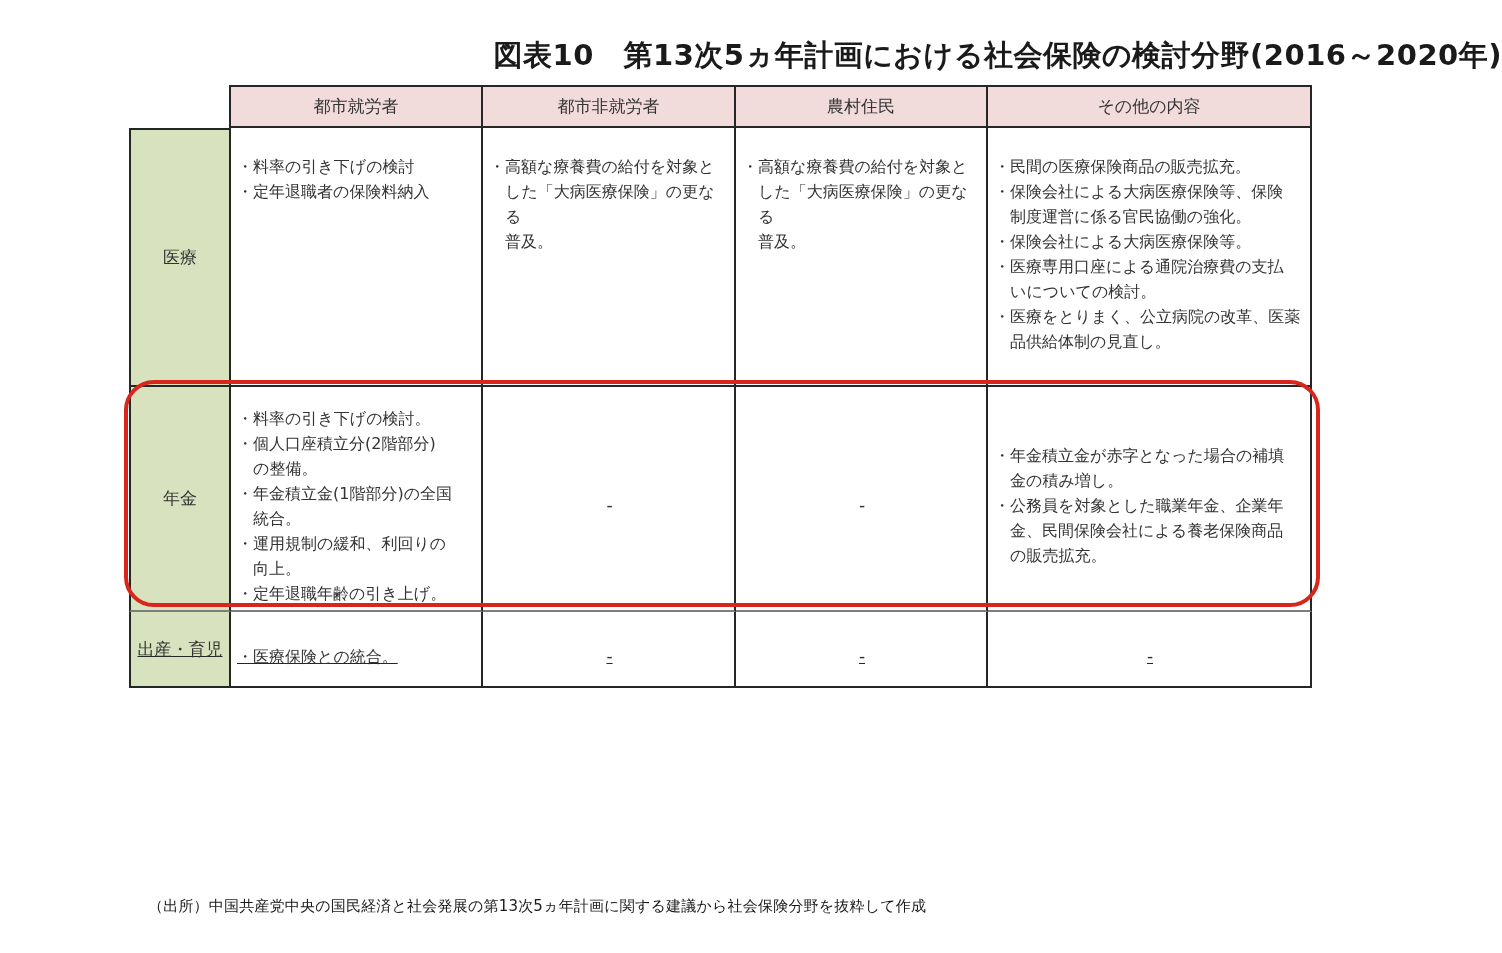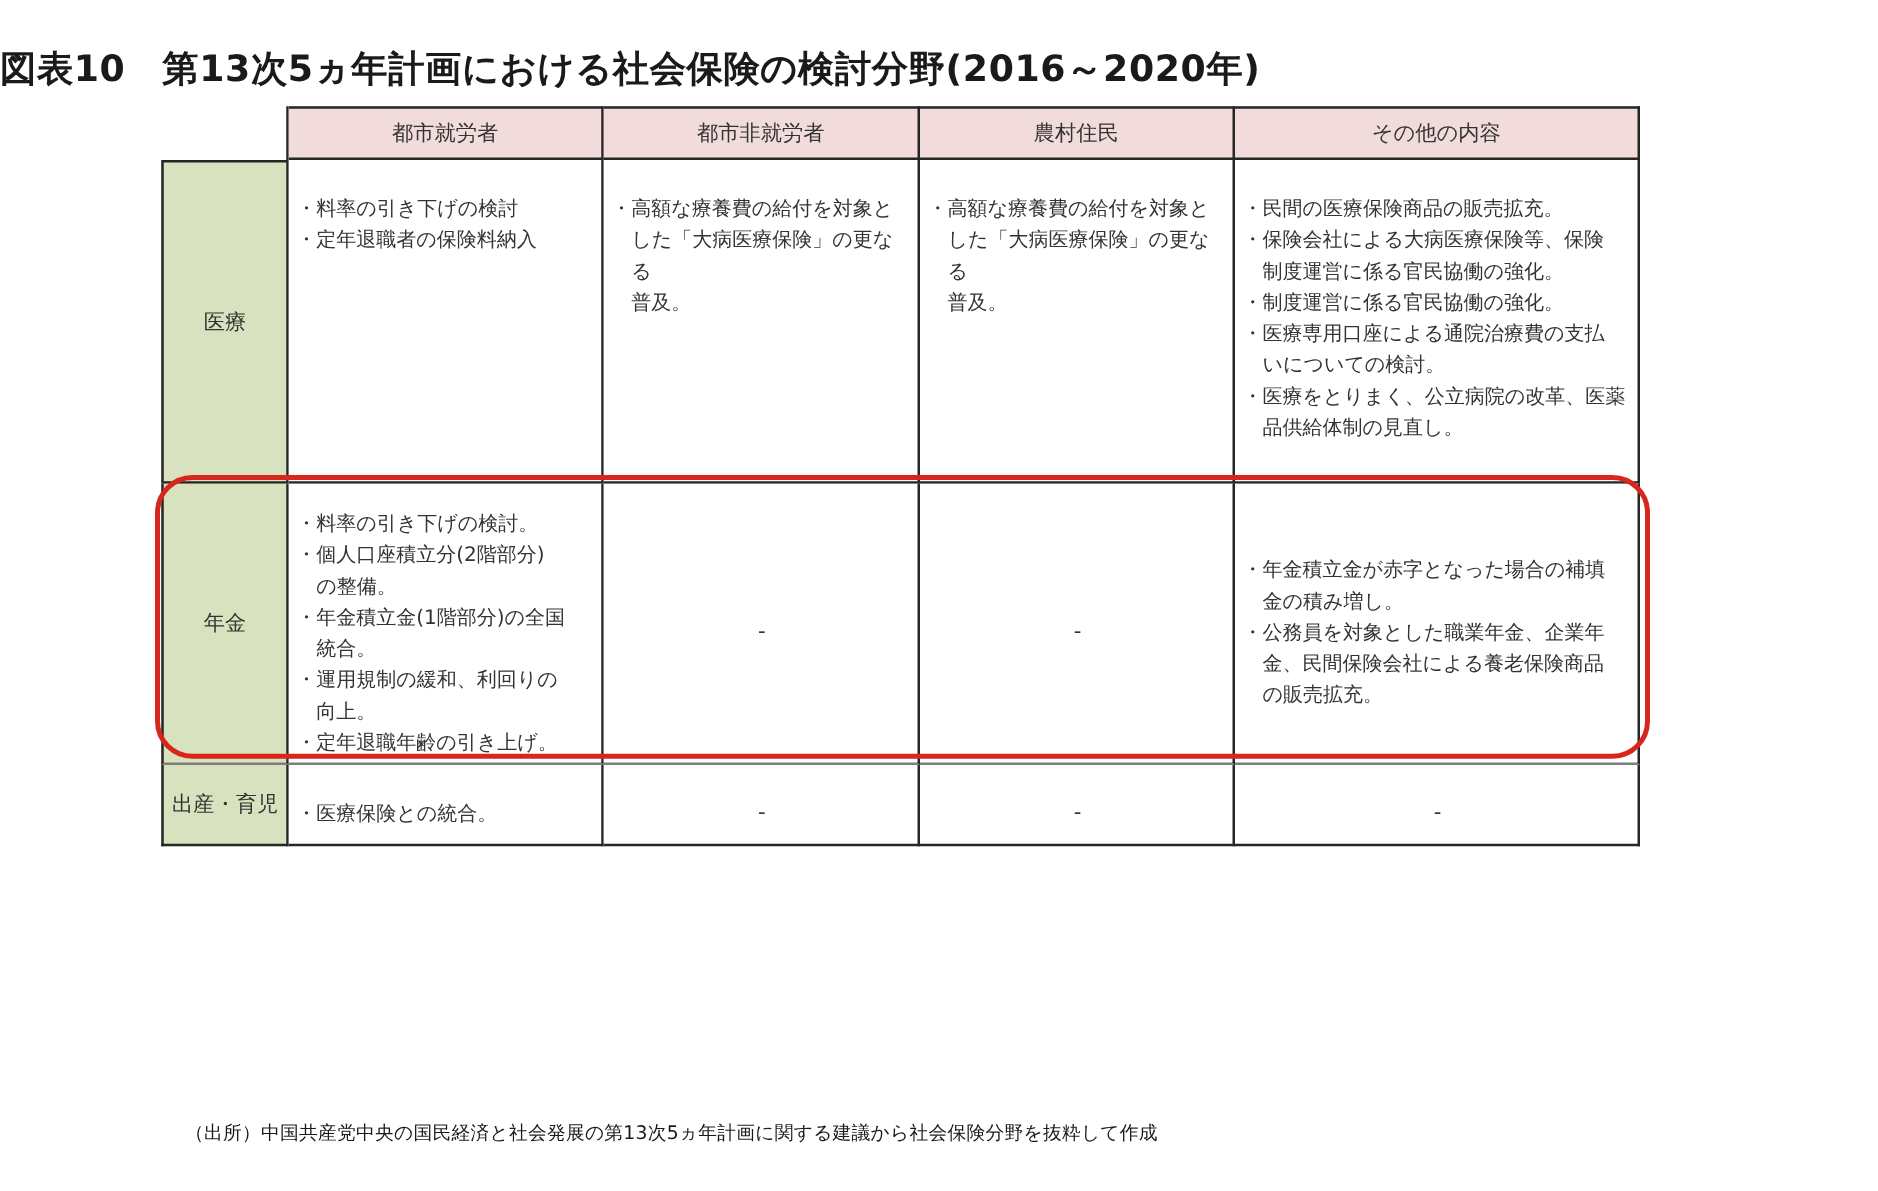--- a/index.html
+++ b/index.html
@@ -9,21 +9,21 @@
     --border-light:#7d7d7d;
     --red:#d8261d;
     --text:#262626;
   }
   html,body{margin:0;padding:0;}
   body{
     width:1502px;height:953px;background:#ffffff;position:relative;
     font-family:"DejaVu Sans","Liberation Sans",sans-serif;color:var(--text);
   }
   .title{
-    position:absolute;top:36px;left:0;width:1502px;text-align:left;
+    position:absolute;top:36px;left:0;width:1502px;text-align:right;
     font-size:29px;font-weight:bold;letter-spacing:0.5px;color:#1a1a1a;
   }
   table.fig{
     position:absolute;left:129px;top:85px;width:1183px;
     border-collapse:separate;border-spacing:0;table-layout:fixed;
   }
   th,td{box-sizing:border-box;margin:0;font-weight:normal;}
   thead tr{height:43px;}
   th.corner{background:#ffffff;border:none;border-right:2px solid var(--border-dark);}
   th.col-header{
@@ -45,21 +45,21 @@
     font-size:16px;line-height:25px;color:#333;
     border-right:2px solid var(--border-dark);
     border-bottom:2px solid var(--border-light);
     padding:16px 4px 2px 6px;
   }
   tbody tr:first-child th.row-header{border-top:2px solid var(--border-dark);}
   tbody tr:nth-child(1) th.row-header, tbody tr:nth-child(1) td{border-bottom-color:var(--border-dark);}
   tbody tr:last-child th.row-header, tbody tr:last-child td{border-bottom:2px solid var(--border-dark);}
   tbody tr:nth-child(1){height:259px;}
   tbody tr:nth-child(2){height:225px;}
-  tbody tr:nth-child(3){height:65px;}
+  tbody tr:nth-child(3){height:76px;text-decoration:underline;}
   tbody tr:nth-child(4){height:63px;}
   tbody tr:nth-child(5){height:62px;}
   tbody tr:nth-child(6){height:65px;}
   tbody tr:nth-child(1) td.content{vertical-align:top;padding-top:26px;}
   td.dash{text-align:center;vertical-align:middle;font-size:17px;}
   .bullet-line{
     white-space:pre-line;
     padding-left:16px;text-indent:-16px;margin:0;
   }
   .highlight{
@@ -108,21 +108,21 @@
         </td>
         <td class="content">
           <div class="bullet-line">・高額な療養費の給付を対象と
 した「大病医療保険」の更なる
 普及。</div>
         </td>
         <td class="content">
           <div class="bullet-line">・民間の医療保険商品の販売拡充。</div>
           <div class="bullet-line">・保険会社による大病医療保険等、保険
 制度運営に係る官民協働の強化。</div>
-          <div class="bullet-line">・制度運営に係る官民協働の強化。</div>
+          <div class="bullet-line">・保険会社による大病医療保険等。</div>
           <div class="bullet-line">・医療専用口座による通院治療費の支払
 いについての検討。</div>
           <div class="bullet-line">・医療をとりまく、公立病院の改革、医薬
 品供給体制の見直し。</div>
         </td>
       </tr>
       <tr>
         <th class="row-header">年金</th>
         <td class="content">
           <div class="bullet-line">・料率の引き下げの検討。</div>

